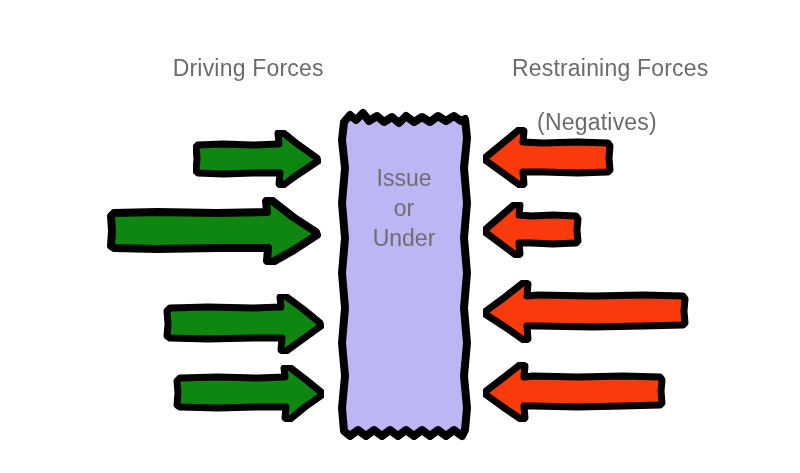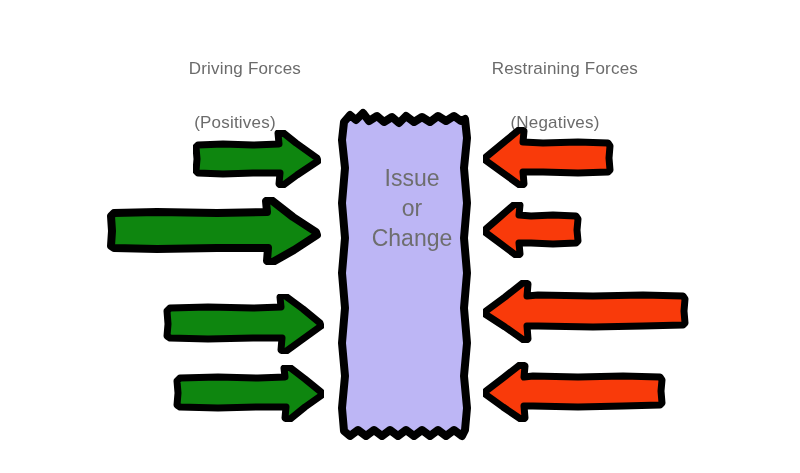--- a/index.html
+++ b/index.html
@@ -17,48 +17,48 @@
     height: 473px;
     background: #ffffff;
     overflow: hidden;
   }
 
   
   .heading {
     position: absolute;
     text-align: center;
     color: #6b6b6b;
-    font-size: 17px;
+    font-size: 23px;
     line-height: 27px;
     font-weight: 400;
     letter-spacing: 0.2px;
     white-space: pre;
   }
   #heading-left  { left: 95px;  top: 28px; width: 280px; }
-  #heading-right { left: 415px; top: 28px; width: 280px; }
+  #heading-right { left: 457px; top: 28px; width: 280px; }
   .heading .line2 { display: block; }
 
   
   #center-box {
     position: absolute;
     left: 336px;
     top: 108px;
     width: 136px;
     height: 336px;
   }
   #center-box svg {
     position: absolute;
     left: 0;
     top: 0;
     width: 136px;
     height: 336px;
   }
   #center-box-text {
     position: absolute;
-    left: 8px;
+    left: 0;
     top: 0;
     width: 136px;
     height: 336px;
     display: flex;
     flex-direction: column;
     align-items: center;
     justify-content: flex-start;
     padding-top: 55px;
     box-sizing: border-box;
     color: #6e6e6e;
@@ -78,21 +78,20 @@
     height: 100%;
   }
 </style>
 </head>
 <body>
 
 <div id="canvas">
 
   <div id="heading-left" class="heading">
     <span>Driving Forces</span>
-    <span class="line2">(Positives)</span>
   </div>
 
   <div id="heading-right" class="heading">
     <span>Restraining Forces</span>
     <span class="line2">(Negatives)</span>
   </div>
 
   <div class="arrow" id="g1" style="left:193px; top:130px; width:128px; height:58px;">
     <svg viewBox="0 0 128 58" preserveAspectRatio="none">
       <path d="M3,17 L5,15 L30,14 L60,15 L86,14 L85,3 L88,1 L103,13 L124,28 L125,31 L104,45 L89,56 L86,54 L87,43 L60,43 L30,44 L5,43 L3,41 L4,29 Z" fill="#0E860F" stroke="#000000" stroke-width="7" stroke-linejoin="round"></path>
@@ -120,21 +119,21 @@
   <div id="center-box">
     <svg viewBox="0 0 136 336" preserveAspectRatio="none">
       <path d="M8,14 L14,7 L20,12 L27,5 L33,13 L41,8 L48,14 L56,9 L63,15 L70,8 L78,14 L86,9 L94,14 L102,8 L110,13 L118,8 L125,13 L129,11
                L131,30 L128,60 L131,95 L128,130 L131,165 L128,200 L131,235 L128,268 L131,300 L129,322 L126,328
                L118,322 L110,328 L102,322 L94,328 L86,322 L78,328 L70,322 L62,328 L54,322 L46,328 L38,322 L30,328 L22,322 L14,328 L8,323
                L6,300 L9,268 L6,235 L9,200 L6,165 L9,130 L6,95 L9,60 L6,32 Z" fill="#BDB6F5" stroke="#000000" stroke-width="8" stroke-linejoin="round"></path>
     </svg>
     <div id="center-box-text">
       <span>Issue</span>
       <span>or</span>
-      <span>Change</span>
+      <span>Under</span>
     </div>
   </div>
 
   <div class="arrow" id="r1" style="left:483px; top:127px; width:131px; height:61px;">
     <svg viewBox="0 0 131 61" preserveAspectRatio="none">
       <path d="M127,19 L125,16 L95,15 L60,16 L40,15 L41,4 L37,2 L20,16 L3,30 L2,33 L20,46 L38,59 L41,57 L40,45 L60,45 L95,46 L125,45 L127,43 L126,31 Z" fill="#F93A0A" stroke="#000000" stroke-width="7" stroke-linejoin="round"></path>
     </svg>
   </div>
 
   <div class="arrow" id="r2" style="left:483px; top:202px; width:99px; height:56px;">

